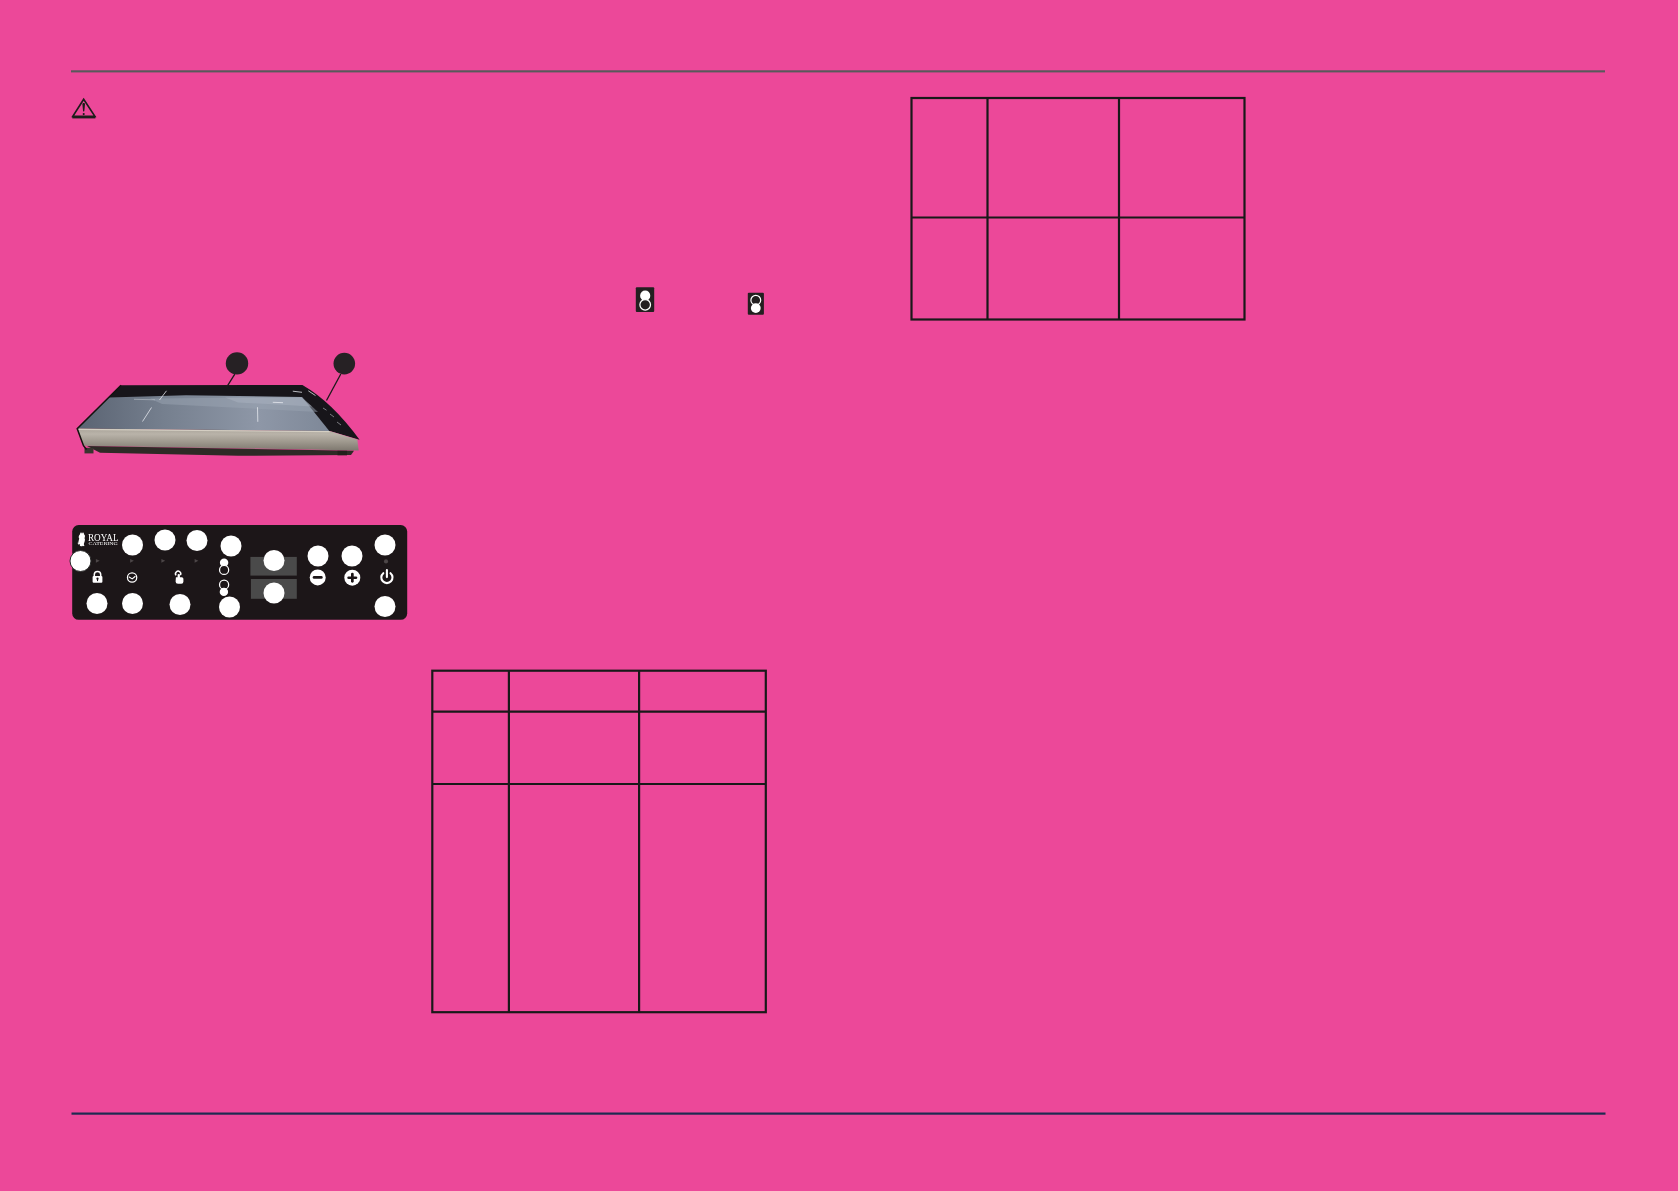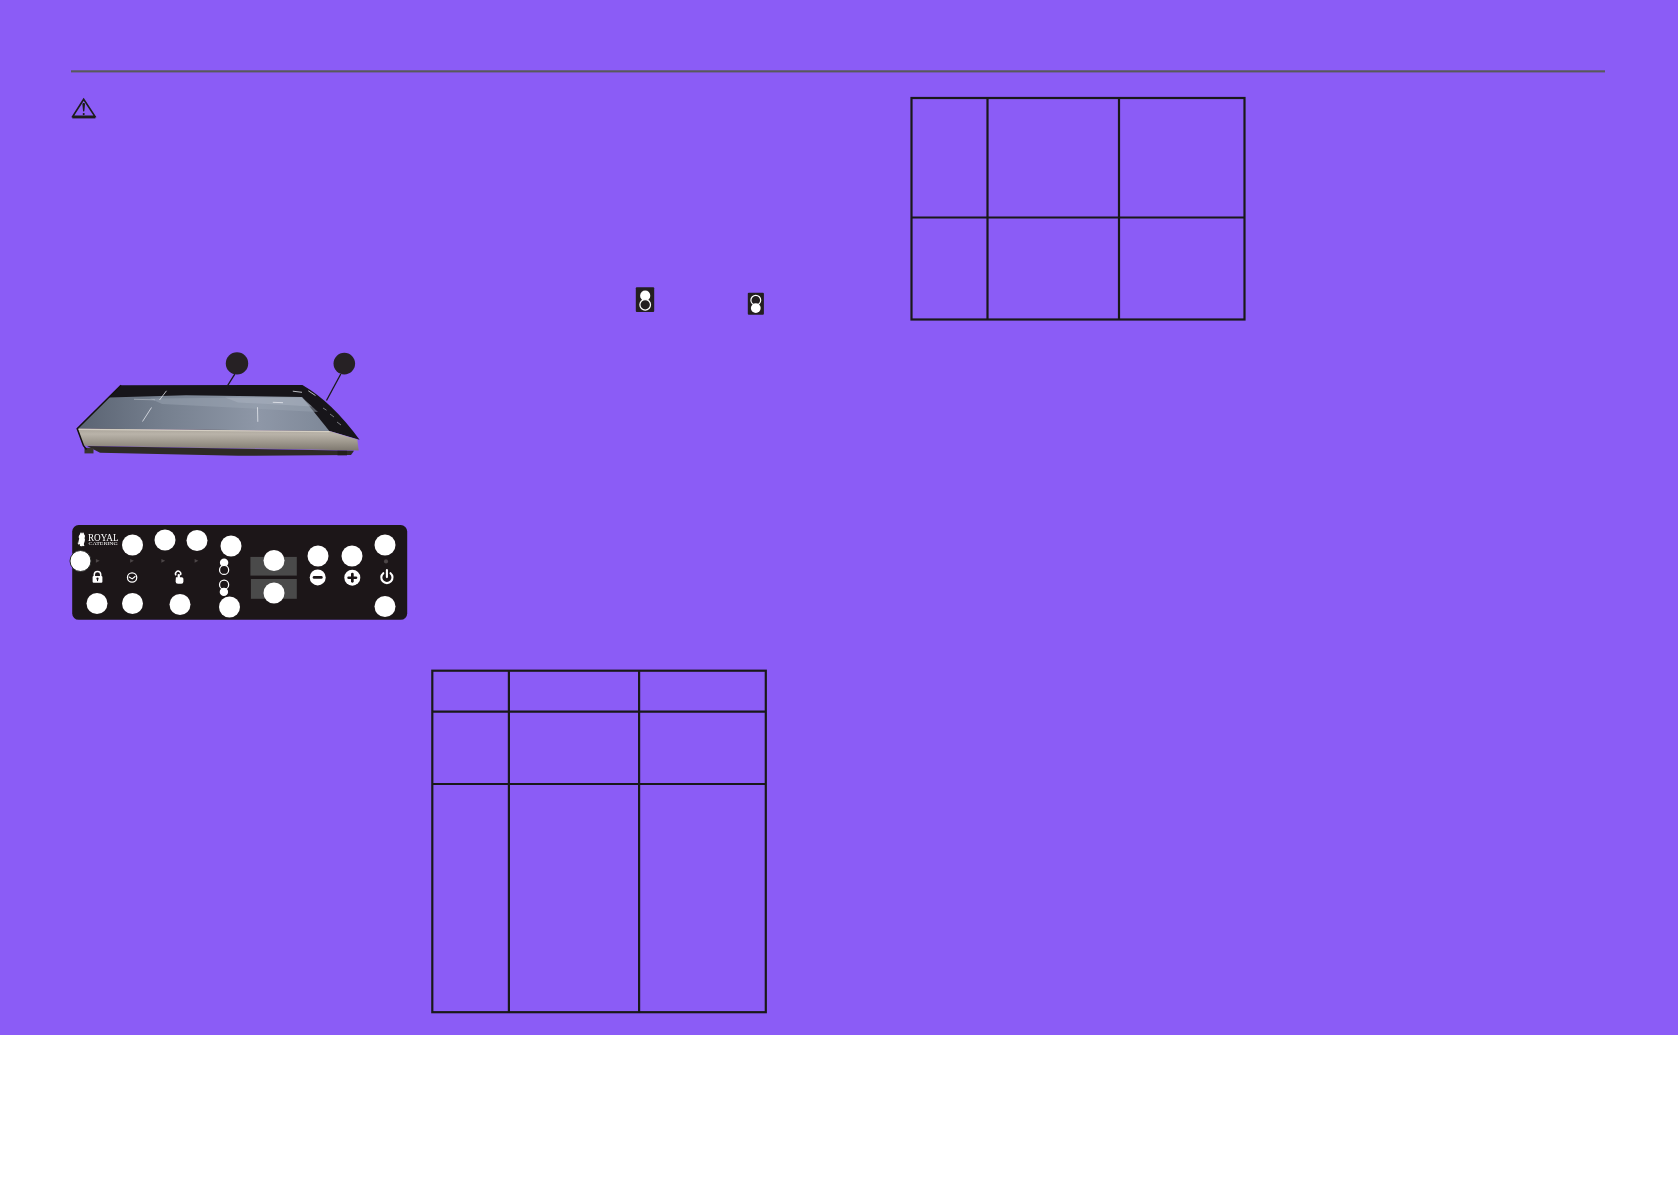--- a/index.html
+++ b/index.html
@@ -1,16 +1,16 @@
 <!DOCTYPE html>
 <html><head>
 <meta charset="utf-8">
 <style>
   html,body{margin:0;padding:0;background:#ffffff;}
-  #page{position:relative;width:1678px;height:1035px;background:#8b5cf6;overflow:hidden;
+  #page{position:relative;width:1678px;height:1191px;background:#ec4899;overflow:hidden;
         font-family:"Liberation Sans",sans-serif;}
   svg{position:absolute;left:0;top:0;}
 </style>
 </head>
 <body>
 <div id="page">
 <svg width="1678" height="1191" viewBox="0 0 1678 1191">
   <defs>
     <linearGradient id="gBlue" x1="0" y1="0" x2="1" y2="0">
       <stop offset="0" stop-color="#5a6372"></stop>

